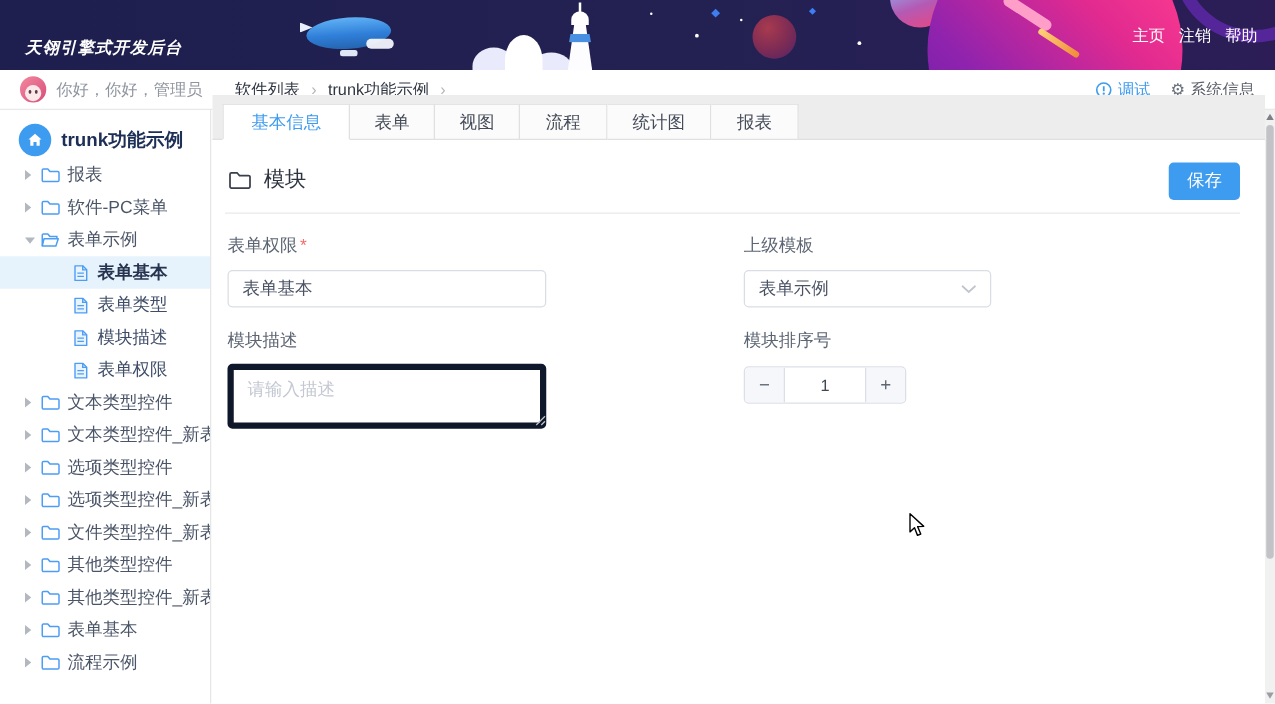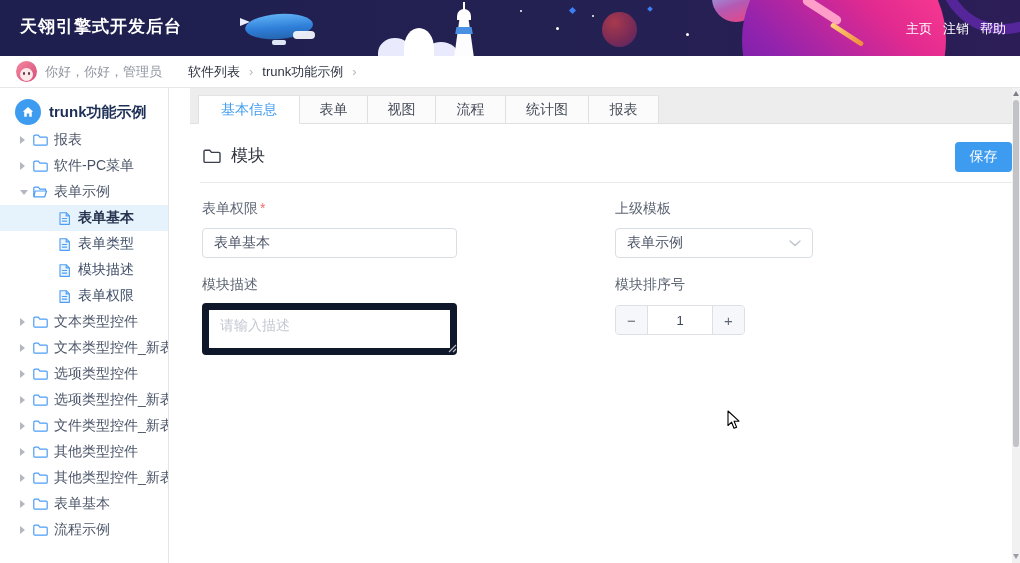--- a/index.html
+++ b/index.html
@@ -3,21 +3,21 @@
 <meta charset="utf-8">
 <style>
   * { margin:0; padding:0; box-sizing:border-box; }
   html,body { background:#fff; }
   body { font-family:"Liberation Sans","DejaVu Sans",sans-serif; }
   .page { position:relative; width:1020px; height:563px; overflow:hidden; background:#fff; }
 
   
   .header { position:absolute; left:0; top:0; width:1020px; height:56px; overflow:hidden;
             background:linear-gradient(90deg,#1e1f4e 0%,#232152 55%,#2c1d57 100%); }
-  .header-title { position:absolute; left:20px; top:15px; color:#fff; font-size:17px; font-weight:bold; letter-spacing:1px; z-index:5; }
+  .header-title { position:absolute; left:20px; top:29px; color:#fff; font-size:13px; font-weight:bold; letter-spacing:1px; z-index:5;font-style:italic; }
   .header-nav { position:absolute; right:14px; top:20px; z-index:5; display:flex; gap:11px; }
   .header-nav a { color:#fff; font-size:13px; text-decoration:none; }
   .illu { position:absolute; }
   .blimp-body { left:245px; top:14px; width:68px; height:25px; border-radius:50%;
                 background:linear-gradient(180deg,#5fb0f5 0%,#2f7fd9 55%,#2565b0 100%); transform:rotate(-4deg); }
   .blimp-fin { left:240px; top:18px; width:10px; height:8px; background:#e8eefb; clip-path:polygon(0 0,100% 50%,0 100%); }
   .blimp-gondola { left:272px; top:40px; width:14px; height:5px; background:#dde7f6; border-radius:2px; }
   .blimp-cloud { left:293px; top:31px; width:22px; height:8px; background:#f3f4fb; border-radius:6px; opacity:.95; }
   .hill1 { left:378px; top:38px; width:34px; height:30px; background:#e9eafb; border-radius:50% 50% 0 0; }
   .hill2 { left:404px; top:28px; width:30px; height:40px; background:#fff; border-radius:50% 50% 0 0; }
@@ -66,42 +66,42 @@
   .trow.selected { background:#e6f3fc; }
   .caret { width:12px; flex:0 0 auto; display:flex; align-items:center; }
   .caret .tri-r { width:0; height:0; border-left:5px solid #b3b7c0; border-top:4px solid transparent; border-bottom:4px solid transparent; }
   .caret .tri-d { width:0; height:0; border-top:5px solid #b3b7c0; border-left:4px solid transparent; border-right:4px solid transparent; }
   .tico { flex:0 0 auto; margin-right:6px; }
   .tlabel { font-size:14px; color:#4b5568; }
   .trow.lvl2 .tlabel { color:#3f4d68; }
   .trow.selected .tlabel { font-weight:bold; color:#273450; }
 
   
-  .main { position:absolute; left:170px; top:88px; width:842px; height:475px; background:#fff;padding-left:20px; }
+  .main { position:absolute; left:170px; top:76px; width:842px; height:475px; background:#fff; }
   .tabbar { position:relative; height:36px; background:#ededee; border-bottom:1px solid #e0e0e0;
             display:flex; align-items:flex-end; padding-left:8px; }
   .tab { height:29px; margin-bottom:-1px; display:flex; align-items:center; justify-content:center;
          background:#fbfbfb; border-bottom:1px solid #e0e0e0; border-right:1px solid #e0e0e0; border-top:1px solid #e4e4e4;
          font-size:14px; color:#454c59; cursor:pointer; }
   .tab:first-child { border-left:1px solid #e0e0e0; }
   .tab.active { background:#fff; border-bottom:1px solid #fff; color:#3d9bf0; }
   .t0{width:102px} .t1{width:68px} .t2{width:68px} .t3{width:70px} .t4{width:83px} .t5{width:70px}
 
   .panel { position:relative; width:904px; height:439px; background:#fff; }
   .panel-head { position:absolute; left:12px; top:20px; display:flex; align-items:center; gap:9px; }
   .panel-title { font-size:17px; font-weight:500; color:#2f3540; }
   .save-btn { position:absolute; left:765px; top:18px; width:57px; height:30px; background:#3d9bf0; color:#fff;
               font-size:14px; border:none; border-radius:4px; cursor:pointer; }
   .divider { position:absolute; left:10px; top:58px; width:812px; height:1px; background:#e9e9e9; }
 
   .flabel { position:absolute; font-size:14px; color:#5c6573; }
   .req { color:#f56c6c; margin-left:2px; }
   .tin { position:absolute; height:30px; border:1px solid #d9dde4; border-radius:4px; font-size:14px; color:#4a5264;
          padding:0 11px; outline:none; font-family:inherit; background:#fff; }
-  .tarea { position:absolute; border:7px solid #0f172a; border-radius:4px; font-size:14px; color:#4a5264;
+  .tarea { position:absolute; border:5px solid #0f172a; border-radius:4px; font-size:14px; color:#4a5264;
            padding:7px 11px; outline:none; resize:none; font-family:inherit; }
   .tarea::placeholder, .tin::placeholder { color:#c4c8d2; }
   .resize-h { position:absolute; left:258px; top:220px; width:9px; height:9px; pointer-events:none; }
   .select { position:absolute; left:425px; top:104px; width:198px; height:30px; border:1px solid #d9dde4; border-radius:4px;
             display:flex; align-items:center; padding:0 11px; cursor:pointer; background:#fff; }
   .select-val { font-size:14px; color:#4a5264; flex:1; }
   .stepper { position:absolute; left:425px; top:181px; width:130px; height:30px; border:1px solid #dcdfe6; border-radius:4px;
              display:flex; overflow:hidden; background:#fff; }
   .step-btn { width:32px; background:#f5f7fa; color:#5f6673; font-size:15px; display:flex; align-items:center; justify-content:center; cursor:pointer; flex:0 0 auto; }
   .step-btn.minus { border-right:1px solid #dcdfe6; }
@@ -197,20 +197,32 @@
     <div class="avatar">
       <div class="face"></div>
       <div class="eye" style="left:7px"></div>
       <div class="eye" style="left:12px"></div>
     </div>
     <span class="greeting">你好，你好，管理员</span>
     <span class="crumb">软件列表</span>
     <span class="crumb-sep">›</span>
     <span class="crumb">trunk功能示例</span>
     <span class="crumb-sep">›</span>
+    <div class="topbar-right">
+      <span class="debug">
+        <svg width="14" height="14">
+            <use href="#i-info"></use>
+          </svg>
+        <span>调试</span>
+      </span>
+      <span class="sysinfo">
+        <span class="gear">⚙</span>
+        <span>系统信息</span>
+      </span>
+    </div>
   </div>
 
   <div class="sidebar">
     <div class="root-row">
       <span class="root-ico">
           <svg width="14" height="14">
             <use href="#i-home"></use>
           </svg>
         </span>
       <span class="root-label">trunk功能示例</span>

